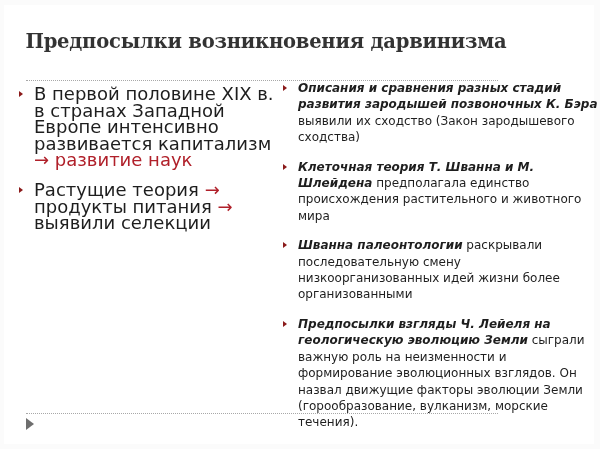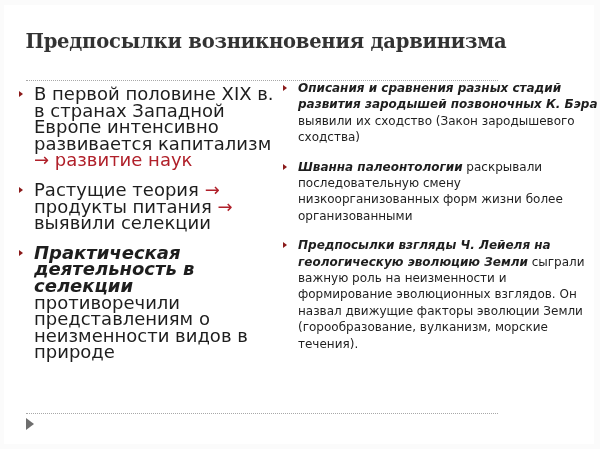--- a/index.html
+++ b/index.html
@@ -68,34 +68,34 @@
 <div class="col left">
   <div class="item">
     <span class="bullet"></span>
     <span>В первой половине XIX в. в странах Западной Европе интенсивно развивается капитализм </span>
     <span class="red">→ развитие наук</span>
   </div>
   <div class="item">
     <span class="bullet"></span>
     <span>Растущие теория </span><span class="red">→</span><span> продукты питания </span><span class="red">→</span><span> выявили селекции</span>
   </div>
-  <div class="item">
-    <span class="bullet"></span>
-    <span class="bi">Практическая деятельность в селекции</span><span> противоречили представлениям о неизменности видов в природе</span>
-  </div>
 </div>
 
 <div class="col right">
   <div class="item">
     <span class="bullet"></span>
     <span class="bi">Описания и сравнения разных стадий развития зародышей позвоночных К. Бэра</span><span> выявили их сходство (Закон зародышевого сходства)</span>
   </div>
   <div class="item">
     <span class="bullet"></span>
-    <span class="bi">Шванна палеонтологии</span><span> раскрывали последовательную смену низкоорганизованных форм жизни более организованными</span>
+    <span class="bi">Клеточная теория Т. Шванна и М. Шлейдена</span><span> предполагала единство происхождения растительного и животного мира</span>
+  </div>
+  <div class="item">
+    <span class="bullet"></span>
+    <span class="bi">Шванна палеонтологии</span><span> раскрывали последовательную смену низкоорганизованных идей жизни более организованными</span>
   </div>
   <div class="item">
     <span class="bullet"></span>
     <span class="bi">Предпосылки взгляды Ч. Лейеля на геологическую эволюцию Земли</span><span> сыграли важную роль на неизменности и формирование эволюционных взглядов. Он назвал движущие факторы эволюции Земли (горообразование, вулканизм, морские течения).</span>
   </div>
 </div>
 
 <div class="rule bottom"></div>
 <div class="next-arrow"></div>
 

